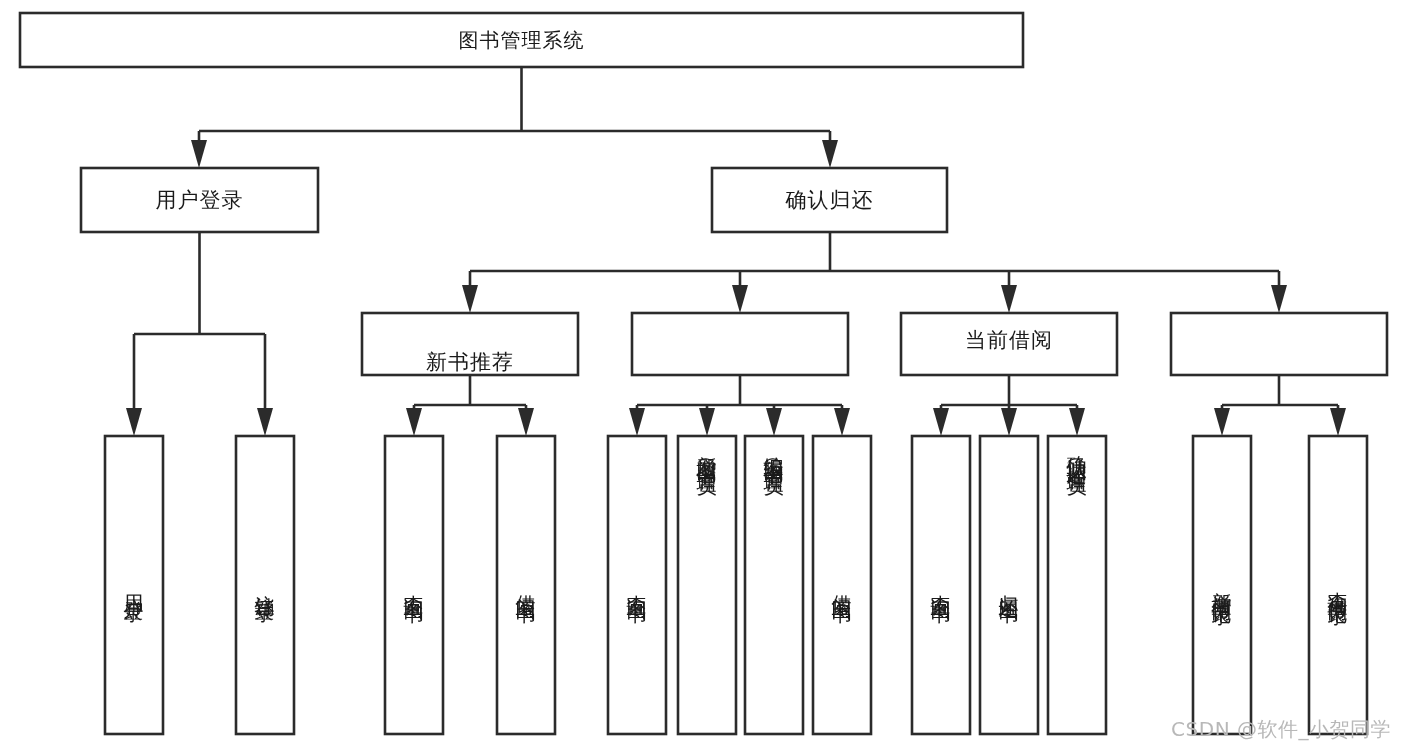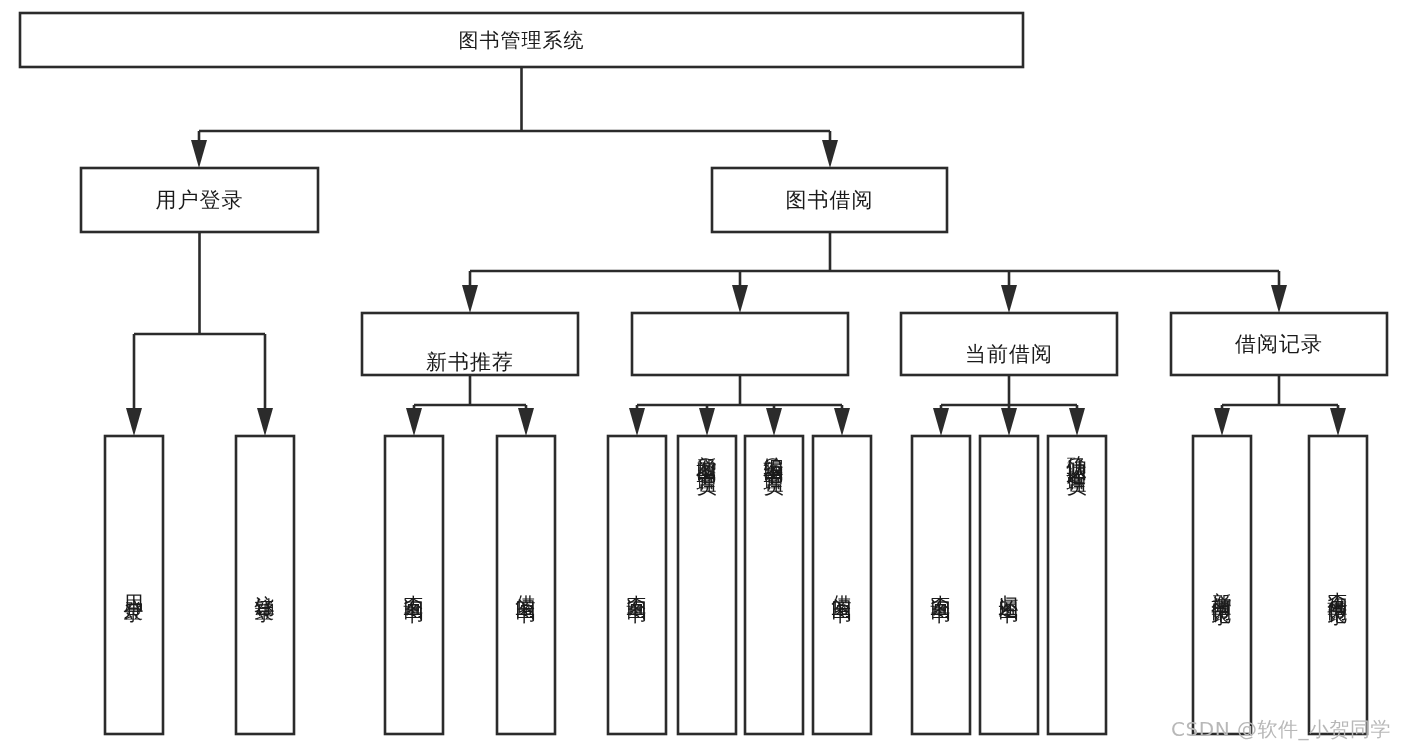--- a/index.html
+++ b/index.html
@@ -203,35 +203,32 @@
 
   <div class="hlabel-wrap" style="left:20px; top:13px; width:1003px; height:54px;">
     <span class="hlabel-text root-label-text">图书管理系统</span>
   </div>
 
   <div class="hlabel-wrap" style="left:81px; top:168px; width:237px; height:64px;">
     <span class="hlabel-text">用户登录</span>
   </div>
 
   <div class="hlabel-wrap" style="left:712px; top:168px; width:235px; height:64px;">
-    <span class="hlabel-text">图书借阅</span>
+    <span class="hlabel-text">确认归还</span>
   </div>
 
   <div class="hlabel-wrap" style="left:362px; top:331px; width:216px; height:62px;">
     <span class="hlabel-text">新书推荐</span>
   </div>
 
 
-  <div class="hlabel-wrap" style="left:901px; top:323px; width:216px; height:62px;">
+  <div class="hlabel-wrap" style="left:901px; top:309px; width:216px; height:62px;">
     <span class="hlabel-text">当前借阅</span>
   </div>
 
-  <div class="hlabel-wrap" style="left:1171px; top:313px; width:216px; height:62px;">
-    <span class="hlabel-text">借阅记录</span>
-  </div>
 
   <div class="vlabel-wrap" style="left:105px; top:436px; width:58px; height:298px;">
     <span class="vlabel-text">用户登录</span>
   </div>
   <div class="vlabel-wrap" style="left:236px; top:436px; width:58px; height:298px;">
     <span class="vlabel-text">注销登录</span>
   </div>
 
   <div class="vlabel-wrap" style="left:385px; top:436px; width:58px; height:298px;">
     <span class="vlabel-text">查询图书</span>

